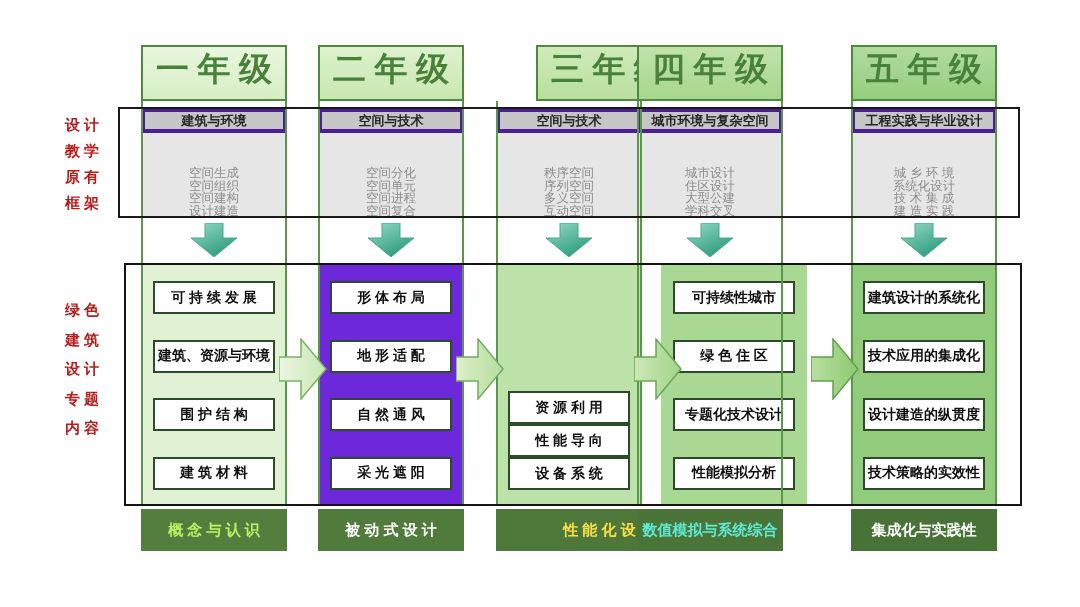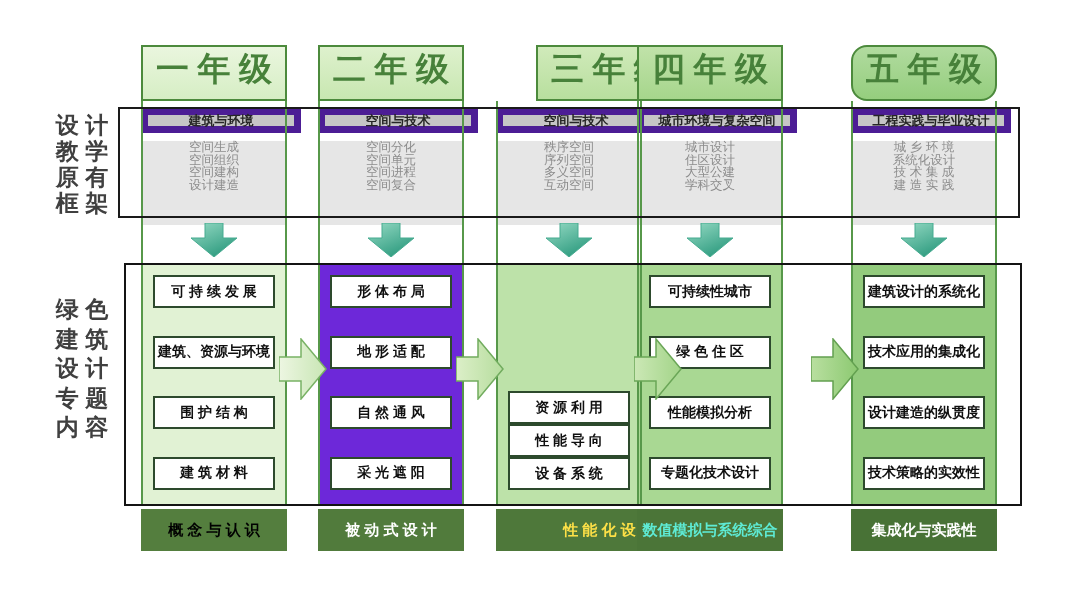--- a/index.html
+++ b/index.html
@@ -13,52 +13,52 @@
   
   .grade-head{position:absolute;top:45px;left:0;width:146px;height:56px;box-sizing:border-box;
     border:2.5px solid #4c8a3c;display:flex;justify-content:center;}
   .grade-head span{font-size:33px;font-weight:bold;color:#47813a;letter-spacing:0.26em;padding-left:0.26em;white-space:nowrap;}
 
   
   .strip{position:absolute;top:101px;left:0;width:146px;height:405px;box-sizing:border-box;
     border-left:2px solid #57984a;border-right:2px solid #57984a;z-index:5;pointer-events:none;}
 
   
-  .fw-head{position:absolute;top:108px;left:0;width:160px;height:25px;box-sizing:border-box;
-    background:#c6c6c6;border:7px solid #4c1d95;display:flex;align-items:center;justify-content:center;
+  .fw-head{position:absolute;top:108px;left:0;width:146px;height:25px;box-sizing:border-box;
+    background:#c6c6c6;border:4px solid #4c1d95;display:flex;align-items:center;justify-content:center;
     font-size:13px;font-weight:bold;color:#262626;white-space:nowrap;z-index:2;}
   .fw-items{position:absolute;top:133px;left:0;width:146px;height:84px;background:#e6e6e6;
-    display:flex;flex-direction:column;justify-content:flex-start;align-items:center;z-index:2;margin-top:8px;}
+    display:flex;flex-direction:column;justify-content:flex-end;align-items:center;z-index:2;}
   .fw-item{font-size:12.5px;color:#8c8c8c;line-height:1;white-space:nowrap;}
 
   
   .down-arrow{position:absolute;top:223px;left:50px;width:46px;height:34px;z-index:7;}
 
   
   .panel{position:absolute;top:263px;left:0;width:146px;height:243px;z-index:1;
-    display:flex;flex-direction:column;justify-content:space-between;padding:12px 0 16px;box-sizing:border-box;}
+    display:flex;flex-direction:column;justify-content:space-between;padding:18px 0 16px;box-sizing:border-box;}
   .topic{width:122px;height:33px;box-sizing:border-box;margin:0 auto;background:#ffffff;
     border:2px solid #2d4a2d;display:flex;align-items:center;justify-content:center;
     font-size:14px;font-weight:bold;color:#101010;white-space:nowrap;}
 
   
   .stage{position:absolute;top:509px;left:0;width:146px;height:42px;display:flex;align-items:center;justify-content:center;
     font-size:15px;font-weight:bold;color:#ffffff;white-space:nowrap;z-index:2;}
 
   
   .fw-frame{position:absolute;left:118px;top:107px;width:902px;height:111px;box-sizing:border-box;
     border:2px solid #1a1a1a;z-index:6;pointer-events:none;}
   .content-frame{position:absolute;left:124px;top:263px;width:898px;height:243px;box-sizing:border-box;
     border:2.5px solid #141414;z-index:6;pointer-events:none;}
 
   .flow-arrow{position:absolute;top:338px;width:48px;height:62px;z-index:7;}
   .flow-arrow.a0{left:279px}.flow-arrow.a1{left:456px}.flow-arrow.a2{left:634px}.flow-arrow.a3{left:811px}
 
-  .side-label{position:absolute;left:46px;width:72px;text-align:center;color:#404040;font-weight:bold;
-    font-size:23px;z-index:2;}
+  .side-label{position:absolute;left:46px;width:72px;text-align:center;color:#b91c1c;font-weight:bold;
+    font-size:15px;z-index:2;}
   .side-label.top{top:112px;line-height:26px;}
   .side-label.bottom{top:295px;line-height:29.5px;}
   .side-label div{white-space:nowrap;}
 </style>
 </head>
 <body>
 
 <div class="canvas">
 
   <svg width="0" height="0" style="position:absolute" aria-hidden="true">
@@ -117,21 +117,21 @@
     </div>
     <svg class="down-arrow" viewBox="0 0 46 34">
       <polygon points="14,0 32,0 32,15 46,15 23,34 0,15 14,15" fill="url(#grad-down)" stroke="#47ab90" stroke-width="1"></polygon>
     </svg>
     <div class="panel" style="background: rgb(225, 242, 212);">
       <div class="topic">可 持 续 发 展</div>
       <div class="topic">建筑、资源与环境</div>
       <div class="topic">围 护 结 构</div>
       <div class="topic">建 筑 材 料</div>
     </div>
-    <div class="stage" style="background: rgb(84, 126, 62); color: #000000;">概 念 与 认 识</div>
+    <div class="stage" style="background: rgb(84, 126, 62); color: #bef264;">概 念 与 认 识</div>
   </div>
 
   <div class="col c1">
     <div class="grade-head" style="background: linear-gradient(rgb(222, 241, 205), rgb(200, 231, 177));">
       <span>二年级</span>
     </div>
     <div class="strip"></div>
     <div class="fw-head">空间与技术</div>
     <div class="fw-items">
       <div class="fw-item">空间分化</div>
@@ -182,31 +182,31 @@
     <div class="fw-head">城市环境与复杂空间</div>
     <div class="fw-items">
       <div class="fw-item">城市设计</div>
       <div class="fw-item">住区设计</div>
       <div class="fw-item">大型公建</div>
       <div class="fw-item">学科交叉</div>
     </div>
     <svg class="down-arrow" viewBox="0 0 46 34">
       <polygon points="14,0 32,0 32,15 46,15 23,34 0,15 14,15" fill="url(#grad-down)" stroke="#47ab90" stroke-width="1"></polygon>
     </svg>
-    <div class="panel" style="background: rgb(169, 216, 147);">
+    <div class="panel" style="background: rgb(169, 216, 147); margin-left: 24px;">
       <div class="topic">可持续性城市</div>
       <div class="topic">绿 色 住 区</div>
+      <div class="topic">专题化技术设计</div>
       <div class="topic">性能模拟分析</div>
-      <div class="topic">专题化技术设计</div>
     </div>
     <div class="stage" style="background: rgb(75, 117, 56); color: #5eead4;">数值模拟与系统综合</div>
   </div>
 
   <div class="col c4">
-    <div class="grade-head" style="background: linear-gradient(rgb(177, 219, 159), rgb(149, 206, 126)); border-radius: 16px;">
+    <div class="grade-head" style="background: linear-gradient(rgb(177, 219, 159), rgb(149, 206, 126));">
       <span>五年级</span>
     </div>
     <div class="strip"></div>
     <div class="fw-head">工程实践与毕业设计</div>
     <div class="fw-items">
       <div class="fw-item">城 乡 环 境</div>
       <div class="fw-item">系统化设计</div>
       <div class="fw-item">技 术 集 成</div>
       <div class="fw-item">建 造 实 践</div>
     </div>

